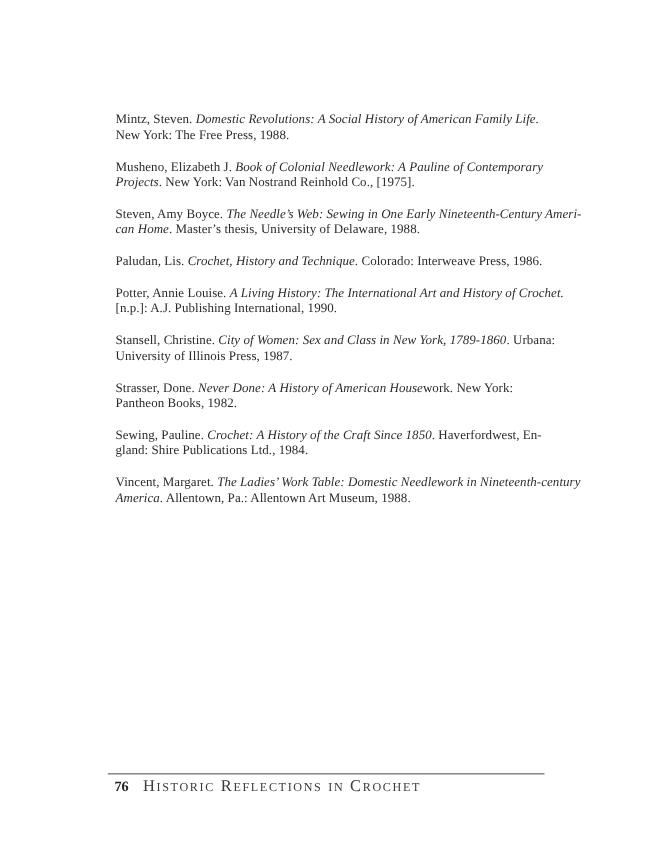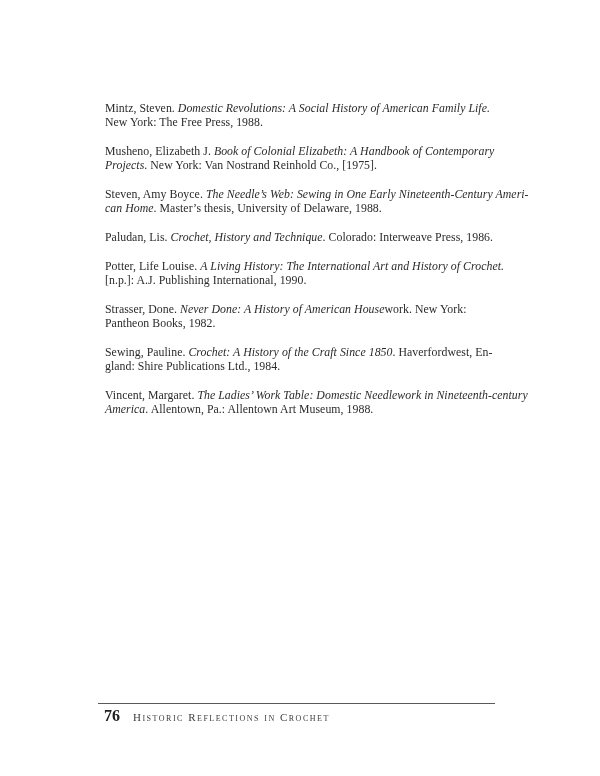--- a/index.html
+++ b/index.html
@@ -53,56 +53,60 @@
     background: var(--rule);
   }
   .footer {
     position: absolute;
     left: 104px;
     top: 707px;
     display: flex;
     align-items: baseline;
   }
   .pagenum {
-    font-size: 16px;
+    font-size: 13px;
     font-weight: bold;
     color: #222222;
   }
   .running-title {
     margin-left: 13px;
-    font-size: 11px;
+    font-size: 15px;
     font-variant: small-caps;
     letter-spacing: 1.5px;
     color: var(--footer-ink);
   }
 </style>
 </head>
 <body>
 
 <div class="page">
 
   <div class="bib">
       <p class="entry">
         <span class="bibline"><span>Mintz, Steven. </span><i>Domestic Revolutions: A Social History of American Family Life.</i></span>
         <span class="bibline"><span>New York: The Free Press, 1988.</span></span>
       </p>
       <p class="entry">
-        <span class="bibline"><span>Musheno, Elizabeth J. </span><i>Book of Colonial Elizabeth: A Handbook of Contemporary</i></span>
+        <span class="bibline"><span>Musheno, Elizabeth J. </span><i>Book of Colonial Needlework: A Pauline of Contemporary</i></span>
         <span class="bibline"><i>Projects</i><span>. New York: Van Nostrand Reinhold Co., [1975].</span></span>
       </p>
       <p class="entry">
         <span class="bibline"><span>Steven, Amy Boyce. </span><i>The Needle’s Web: Sewing in One Early Nineteenth-Century Ameri-</i></span>
         <span class="bibline"><i>can Home</i><span>. Master’s thesis, University of Delaware, 1988.</span></span>
       </p>
       <p class="entry">
         <span class="bibline"><span>Paludan, Lis. </span><i>Crochet, History and Technique</i><span>. Colorado: Interweave Press, 1986.</span></span>
       </p>
       <p class="entry">
-        <span class="bibline"><span>Potter, Life Louise. </span><i>A Living History: The International Art and History of Crochet.</i></span>
+        <span class="bibline"><span>Potter, Annie Louise. </span><i>A Living History: The International Art and History of Crochet.</i></span>
         <span class="bibline"><span>[n.p.]: A.J. Publishing International, 1990.</span></span>
+      </p>
+      <p class="entry">
+        <span class="bibline"><span>Stansell, Christine. </span><i>City of Women: Sex and Class in New York, 1789-1860</i><span>. Urbana:</span></span>
+        <span class="bibline"><span>University of Illinois Press, 1987.</span></span>
       </p>
       <p class="entry">
         <span class="bibline"><span>Strasser, Done. </span><i>Never Done: A History of American House</i><span>work. New York:</span></span>
         <span class="bibline"><span>Pantheon Books, 1982.</span></span>
       </p>
       <p class="entry">
         <span class="bibline"><span>Sewing, Pauline. </span><i>Crochet: A History of the Craft Since 1850</i><span>. Haverfordwest, En-</span></span>
         <span class="bibline"><span>gland: Shire Publications Ltd., 1984.</span></span>
       </p>
       <p class="entry">

